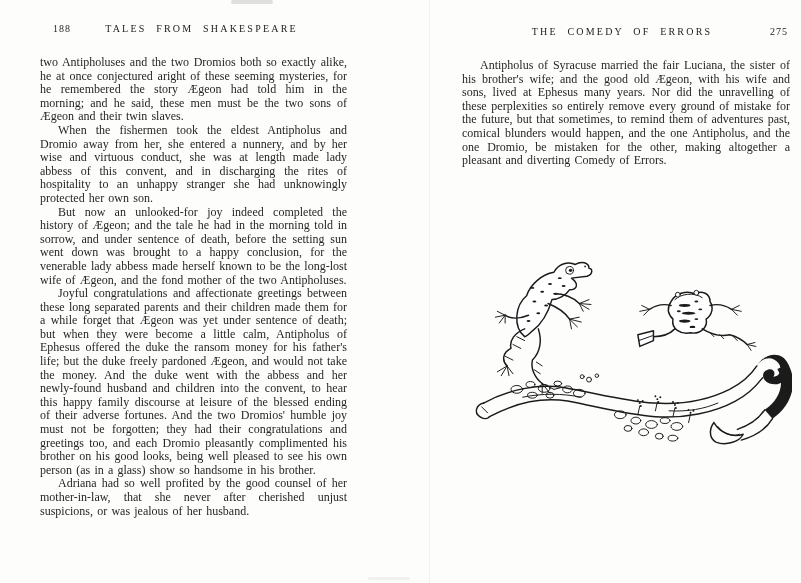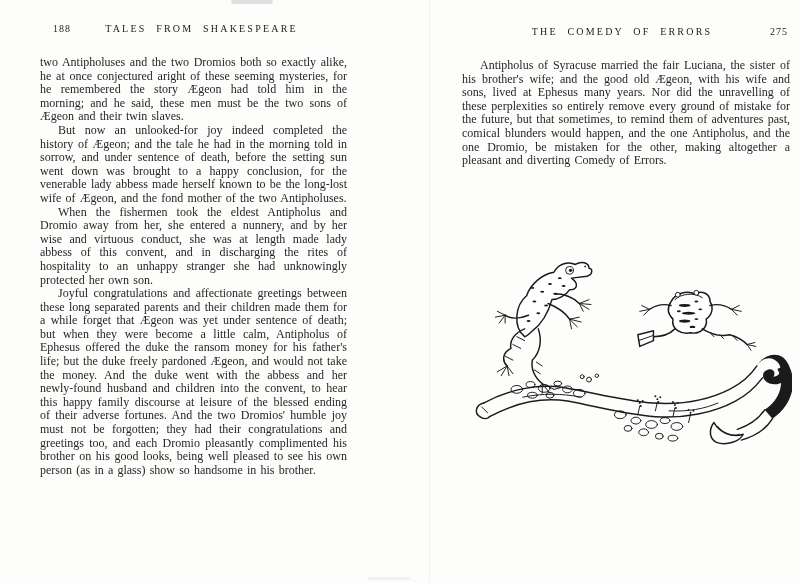--- a/index.html
+++ b/index.html
@@ -53,23 +53,24 @@
 <div class="gutter-line"></div>
 <div class="smudge-bottom"></div>
 
 <div class="page" id="left-page">
   <div class="running-head">
     <span class="page-num">188</span>
     <span class="head-title">TALES FROM SHAKESPEARE</span>
   </div>
   <div class="page-body">
     <p class="para no-indent">two Antipholuses and the two Dromios both so exactly alike, he at once conjectured aright of these seeming mysteries, for he remembered the story Ægeon had told him in the morning; and he said, these men must be the two sons of Ægeon and their twin slaves.</p>
+    <p class="para">When the fishermen took the eldest Antipholus and Dromio away from her, she entered a nunnery, and by her wise and virtuous conduct, she was at length made lady abbess of this convent, and in discharging the rites of hospitality to an unhappy stranger she had unknowingly protected her own son.</p>
     <p class="para">But now an unlooked-for joy indeed completed the history of Ægeon; and the tale he had in the morning told in sorrow, and under sentence of death, before the setting sun went down was brought to a happy conclusion, for the venerable lady abbess made herself known to be the long-lost wife of Ægeon, and the fond mother of the two Antipholuses.</p>
-    <p class="para">When the fishermen took the eldest Antipholus and Dromio away from her, she entered a nunnery, and by her wise and virtuous conduct, she was at length made lady abbess of this convent, and in discharging the rites of hospitality to an unhappy stranger she had unknowingly protected her own son.</p>
     <p class="para">Joyful congratulations and affectionate greetings between these long separated parents and their children made them for a while forget that Ægeon was yet under sentence of death; but when they were become a little calm, Antipholus of Ephesus offered the duke the ransom money for his father's life; but the duke freely pardoned Ægeon, and would not take the money.  And the duke went with the abbess and her newly-found husband and children into the convent, to hear this happy family discourse at leisure of the blessed ending of their adverse fortunes.  And the two Dromios' humble joy must not be forgotten; they had their congratulations and greetings too, and each Dromio pleasantly complimented his brother on his good looks, being well pleased to see his own person (as in a glass) show so handsome in his brother.</p>
+    <p class="para">Adriana had so well profited by the good counsel of her mother-in-law, that she never after cherished unjust suspicions, or was jealous of her husband.</p>
   </div>
 </div>
 
 <div class="page" id="right-page">
   <div class="running-head">
     <span class="head-title">THE COMEDY OF ERRORS</span>
     <span class="page-num">275</span>
   </div>
   <div class="page-body">
     <p class="para">Antipholus of Syracuse married the fair Luciana, the sister of his brother's wife; and the good old Ægeon, with his wife and sons, lived at Ephesus many years.  Nor did the unravelling of these perplexities so entirely remove every ground of mistake for the future, but that sometimes, to remind them of adventures past, comical blunders would happen, and the one Antipholus, and the one Dromio, be mistaken for the other, making altogether a pleasant and diverting Comedy of Errors.</p>

